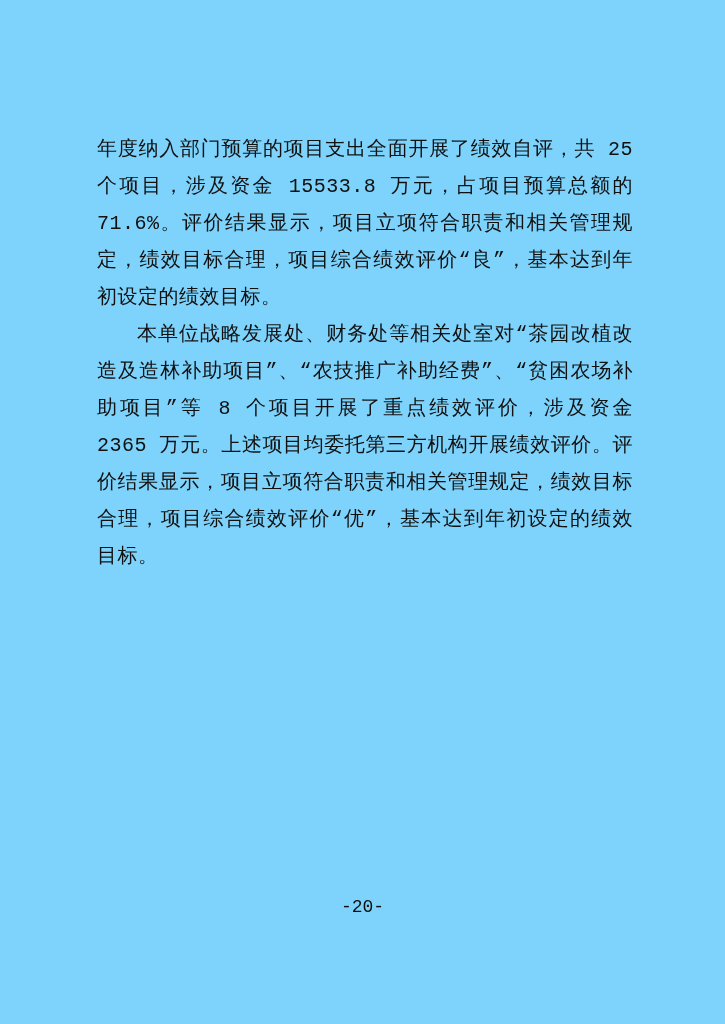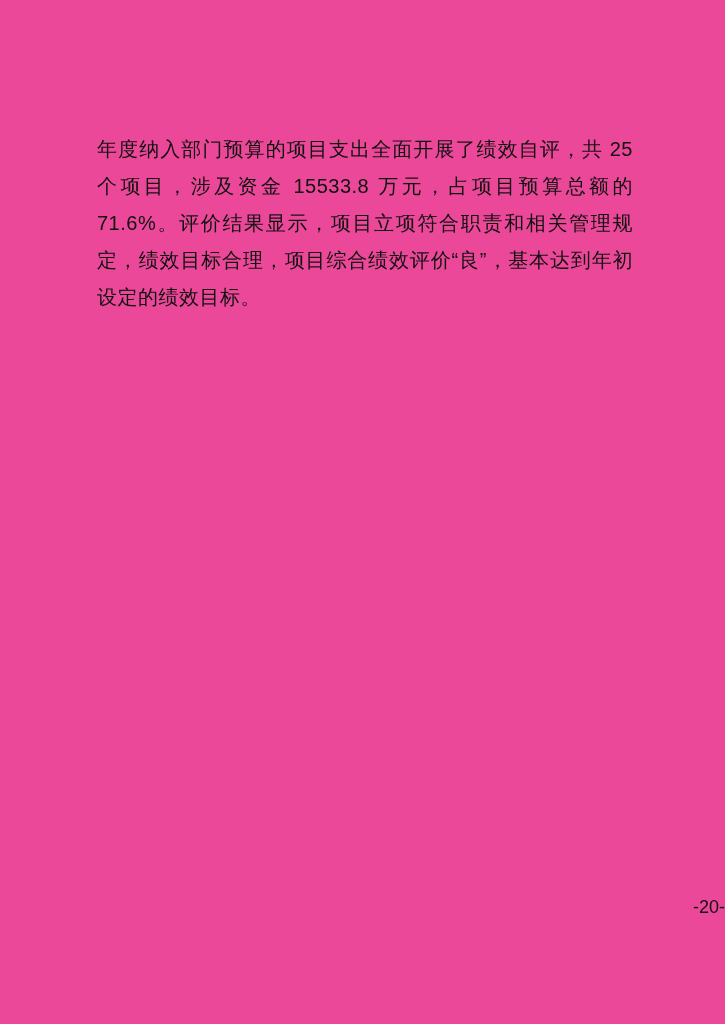--- a/index.html
+++ b/index.html
@@ -4,23 +4,23 @@
 <style>
   html, body {
     margin: 0;
     padding: 0;
     background: #ffffff;
   }
   .page {
     position: relative;
     width: 725px;
     height: 1024px;
-    background: #ec4899;
+    background: #7dd3fc;
     overflow: hidden;
-    font-family: Liberation Sans, sans-serif;
+    font-family: Liberation Mono, monospace;
     color: #111111;
   }
   .content {
     position: absolute;
     left: 97px;
     top: 131px;
     width: 536px;
     font-size: 20px;
     line-height: 37px;
     text-align: justify;
@@ -33,27 +33,28 @@
     text-indent: 0;
   }
   .para.indent {
     text-indent: 2em;
   }
   .footer {
     position: absolute;
     left: 0;
     top: 895px;
     width: 100%;
-    text-align: right;
+    text-align: center;
     font-size: 18px;
     line-height: 24px;
     color: #111111;
   }
 </style>
 </head>
 <body>
 
 <div class="page">
   <div class="content">
     <p class="para">年度纳入部门预算的项目支出全面开展了绩效自评，共 25 个项目，涉及资金 15533.8 万元，占项目预算总额的 71.6%。评价结果显示，项目立项符合职责和相关管理规定，绩效目标合理，项目综合绩效评价“良”，基本达到年初设定的绩效目标。</p>
+    <p class="para indent">本单位战略发展处、财务处等相关处室对“茶园改植改造及造林补助项目”、“农技推广补助经费”、“贫困农场补助项目”等 8 个项目开展了重点绩效评价，涉及资金 2365 万元。上述项目均委托第三方机构开展绩效评价。评价结果显示，项目立项符合职责和相关管理规定，绩效目标合理，项目综合绩效评价“优”，基本达到年初设定的绩效目标。</p>
   </div>
   <div class="footer">-20-</div>
 </div>
 
 </body></html>

